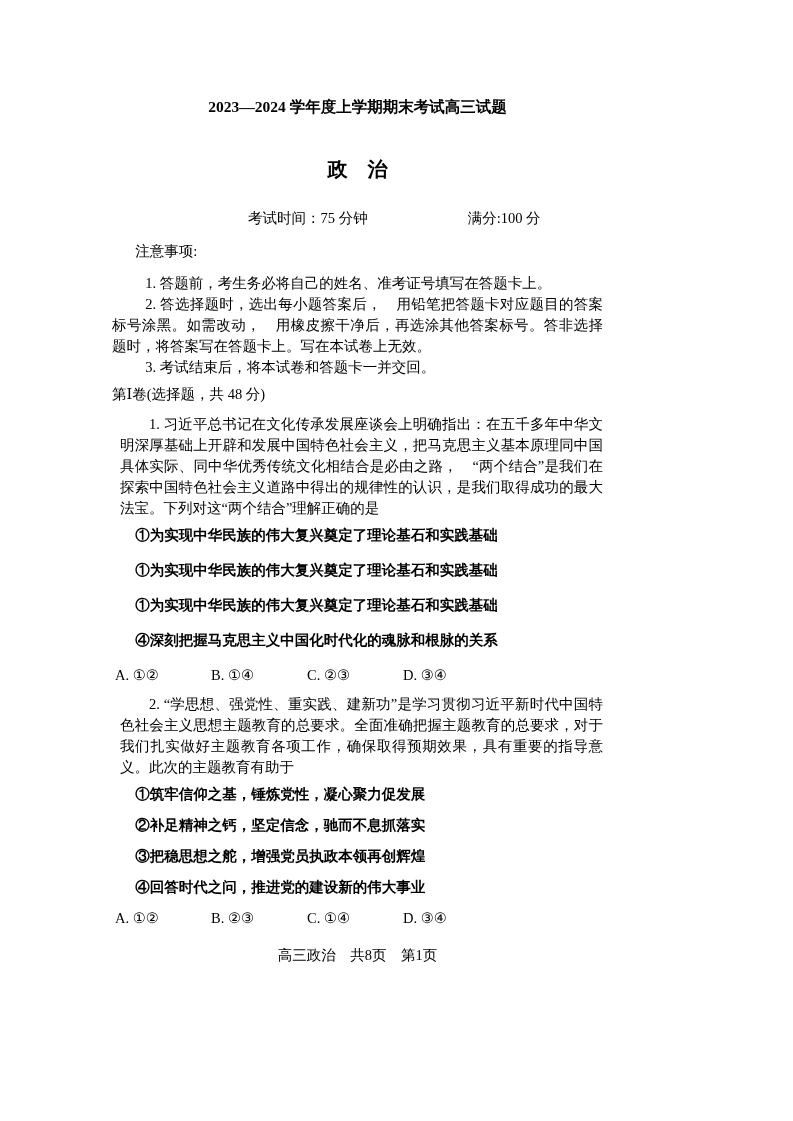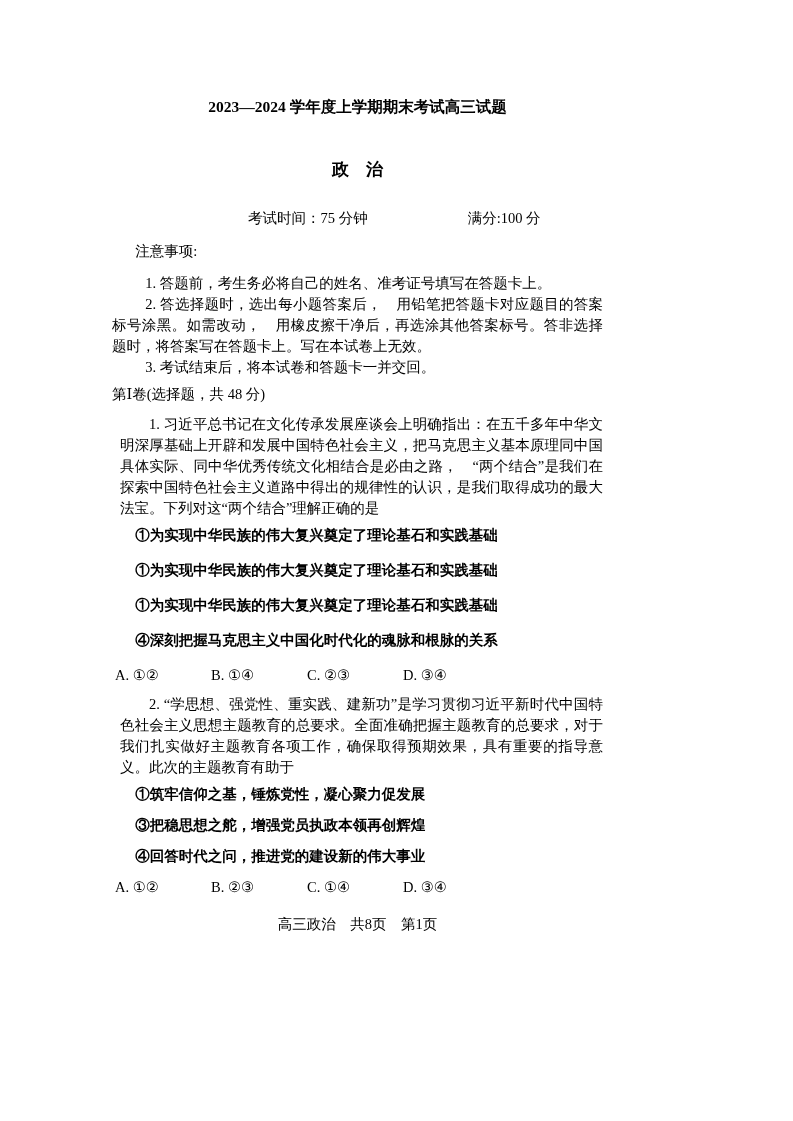--- a/index.html
+++ b/index.html
@@ -19,21 +19,21 @@
     overflow: hidden;
   }
   .title {
     text-align: center;
     font-size: 15.5px;
     font-weight: bold;
     margin-bottom: 42px;
   }
   .subject {
     text-align: center;
-    font-size: 17px;
+    font-size: 20px;
     font-weight: bold;
     margin-bottom: 28px;
   }
   .meta-row {
     display: flex;
     margin-bottom: 12px;
   }
   .meta-time { margin-left: 136px; }
   .meta-score { margin-left: 100px; }
   .notice-heading {
@@ -111,20 +111,21 @@
       <span>A. ①②</span>
       <span>B. ①④</span>
       <span>C. ②③</span>
       <span>D. ③④</span>
     </div>
   </div>
 
   <div class="question q2">
     <p class="stem">2. “学思想、强党性、重实践、建新功”是学习贯彻习近平新时代中国特色社会主义思想主题教育的总要求。全面准确把握主题教育的总要求，对于我们扎实做好主题教育各项工作，确保取得预期效果，具有重要的指导意义。此次的主题教育有助于</p>
     <p class="option">①筑牢信仰之基，锤炼党性，凝心聚力促发展</p>
+    <p class="option">②补足精神之钙，坚定信念，驰而不息抓落实</p>
     <p class="option">③把稳思想之舵，增强党员执政本领再创辉煌</p>
     <p class="option">④回答时代之问，推进党的建设新的伟大事业</p>
     <div class="choices">
       <span>A. ①②</span>
       <span>B. ②③</span>
       <span>C. ①④</span>
       <span>D. ③④</span>
     </div>
   </div>
 

